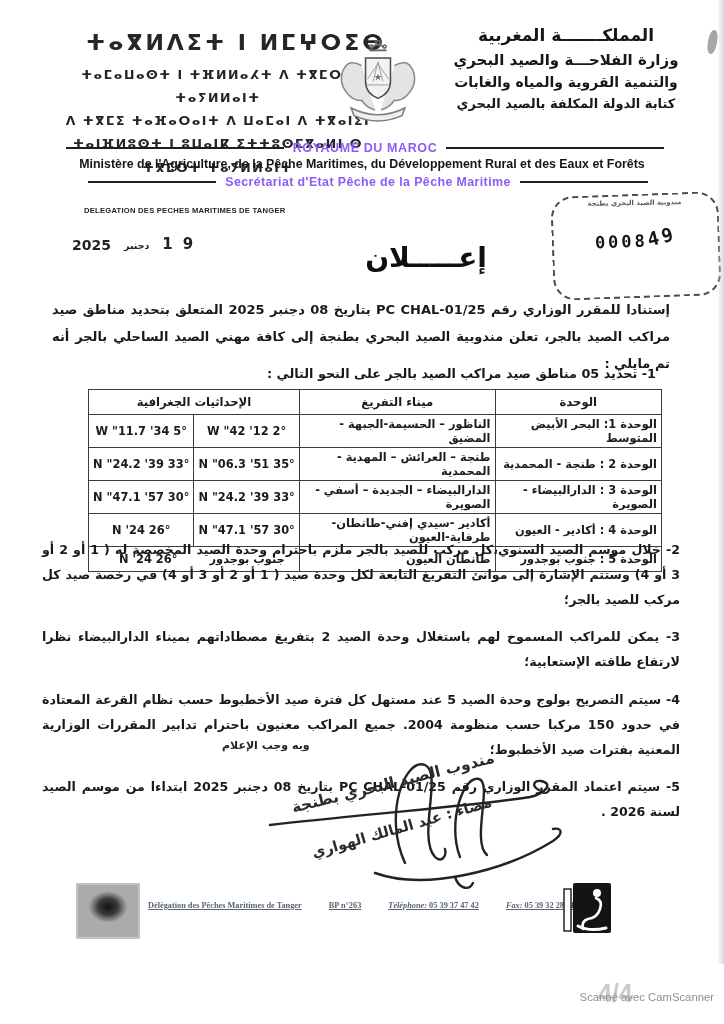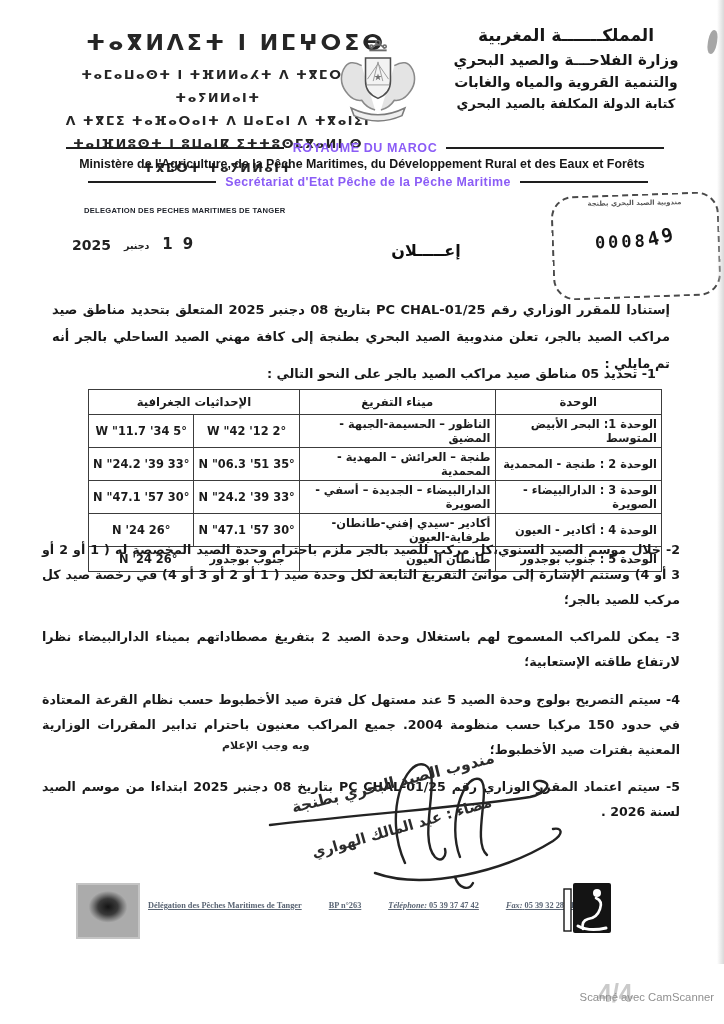--- a/index.html
+++ b/index.html
@@ -34,21 +34,21 @@
   .registry{position:absolute;left:552px;top:194px;width:164px;height:100px;
     border:2.5px dashed #4a4a4a;border-radius:22px;transform:rotate(-2deg);}
   .registry .rlabel{position:absolute;top:3px;left:0;width:100%;text-align:center;
     font-size:6.8px;font-weight:bold;color:#555;white-space:nowrap;transform:rotate(1deg);}
   .registry .rnum{position:absolute;top:33px;left:0;width:100%;text-align:center;
     font-family:"DejaVu Sans Mono",monospace;font-weight:bold;font-size:17px;
     letter-spacing:3px;color:#151515;}
   .registry .rnum .sfx{display:inline-block;transform:rotate(-12deg) translateY(-3px);font-size:19px;}
   
   .title{position:absolute;left:0;right:0;top:241px;text-align:center;padding-left:128px;
-    font-size:16px;font-weight:bold;color:#0f0f0f;}
+    font-size:28px;font-weight:bold;color:#0f0f0f;}
   .intro{position:absolute;left:52px;right:54px;top:296px;margin:0;
     font-size:13px;font-weight:bold;line-height:2.08;text-align:justify;color:#191919;}
   .point1{position:absolute;right:68px;top:366px;margin:0;
     font-size:12.8px;font-weight:bold;color:#191919;}
   table.units{position:absolute;left:88px;top:389px;width:574px;border-collapse:collapse;}
   table.units th,table.units td{border:1.4px solid #3c3c3c;font-weight:bold;color:#1b1b1b;
     font-size:11.4px;padding:2px 4px;height:20px;}
   table.units th{text-align:center;font-size:11.6px;}
   td.unit{width:192px;text-align:right;padding-right:6px;}
   td.port{width:232px;text-align:right;font-size:11px;}

